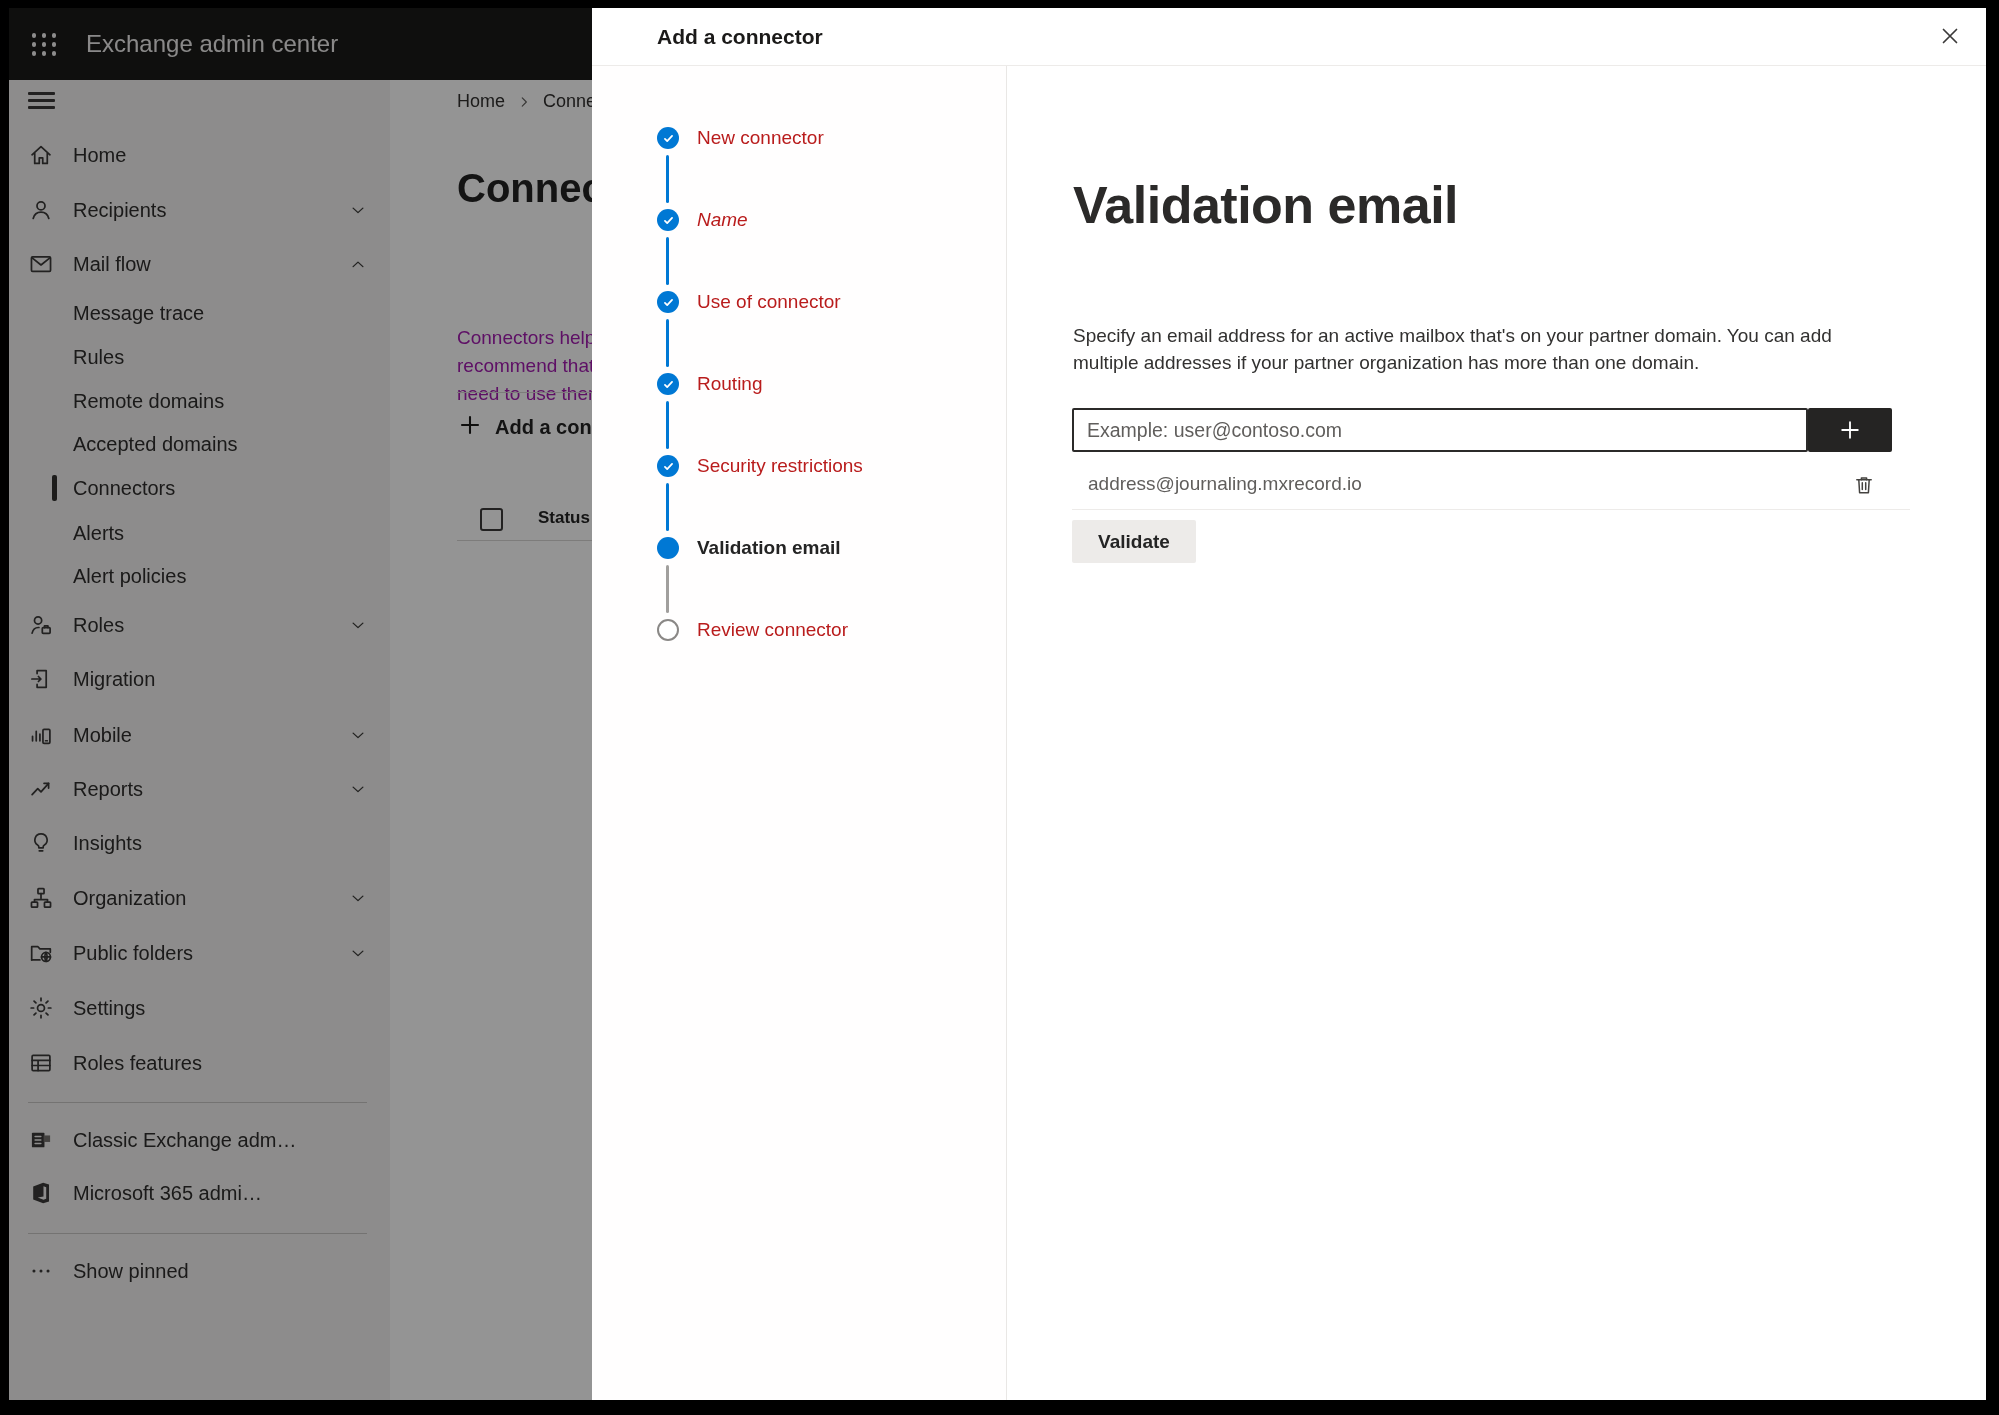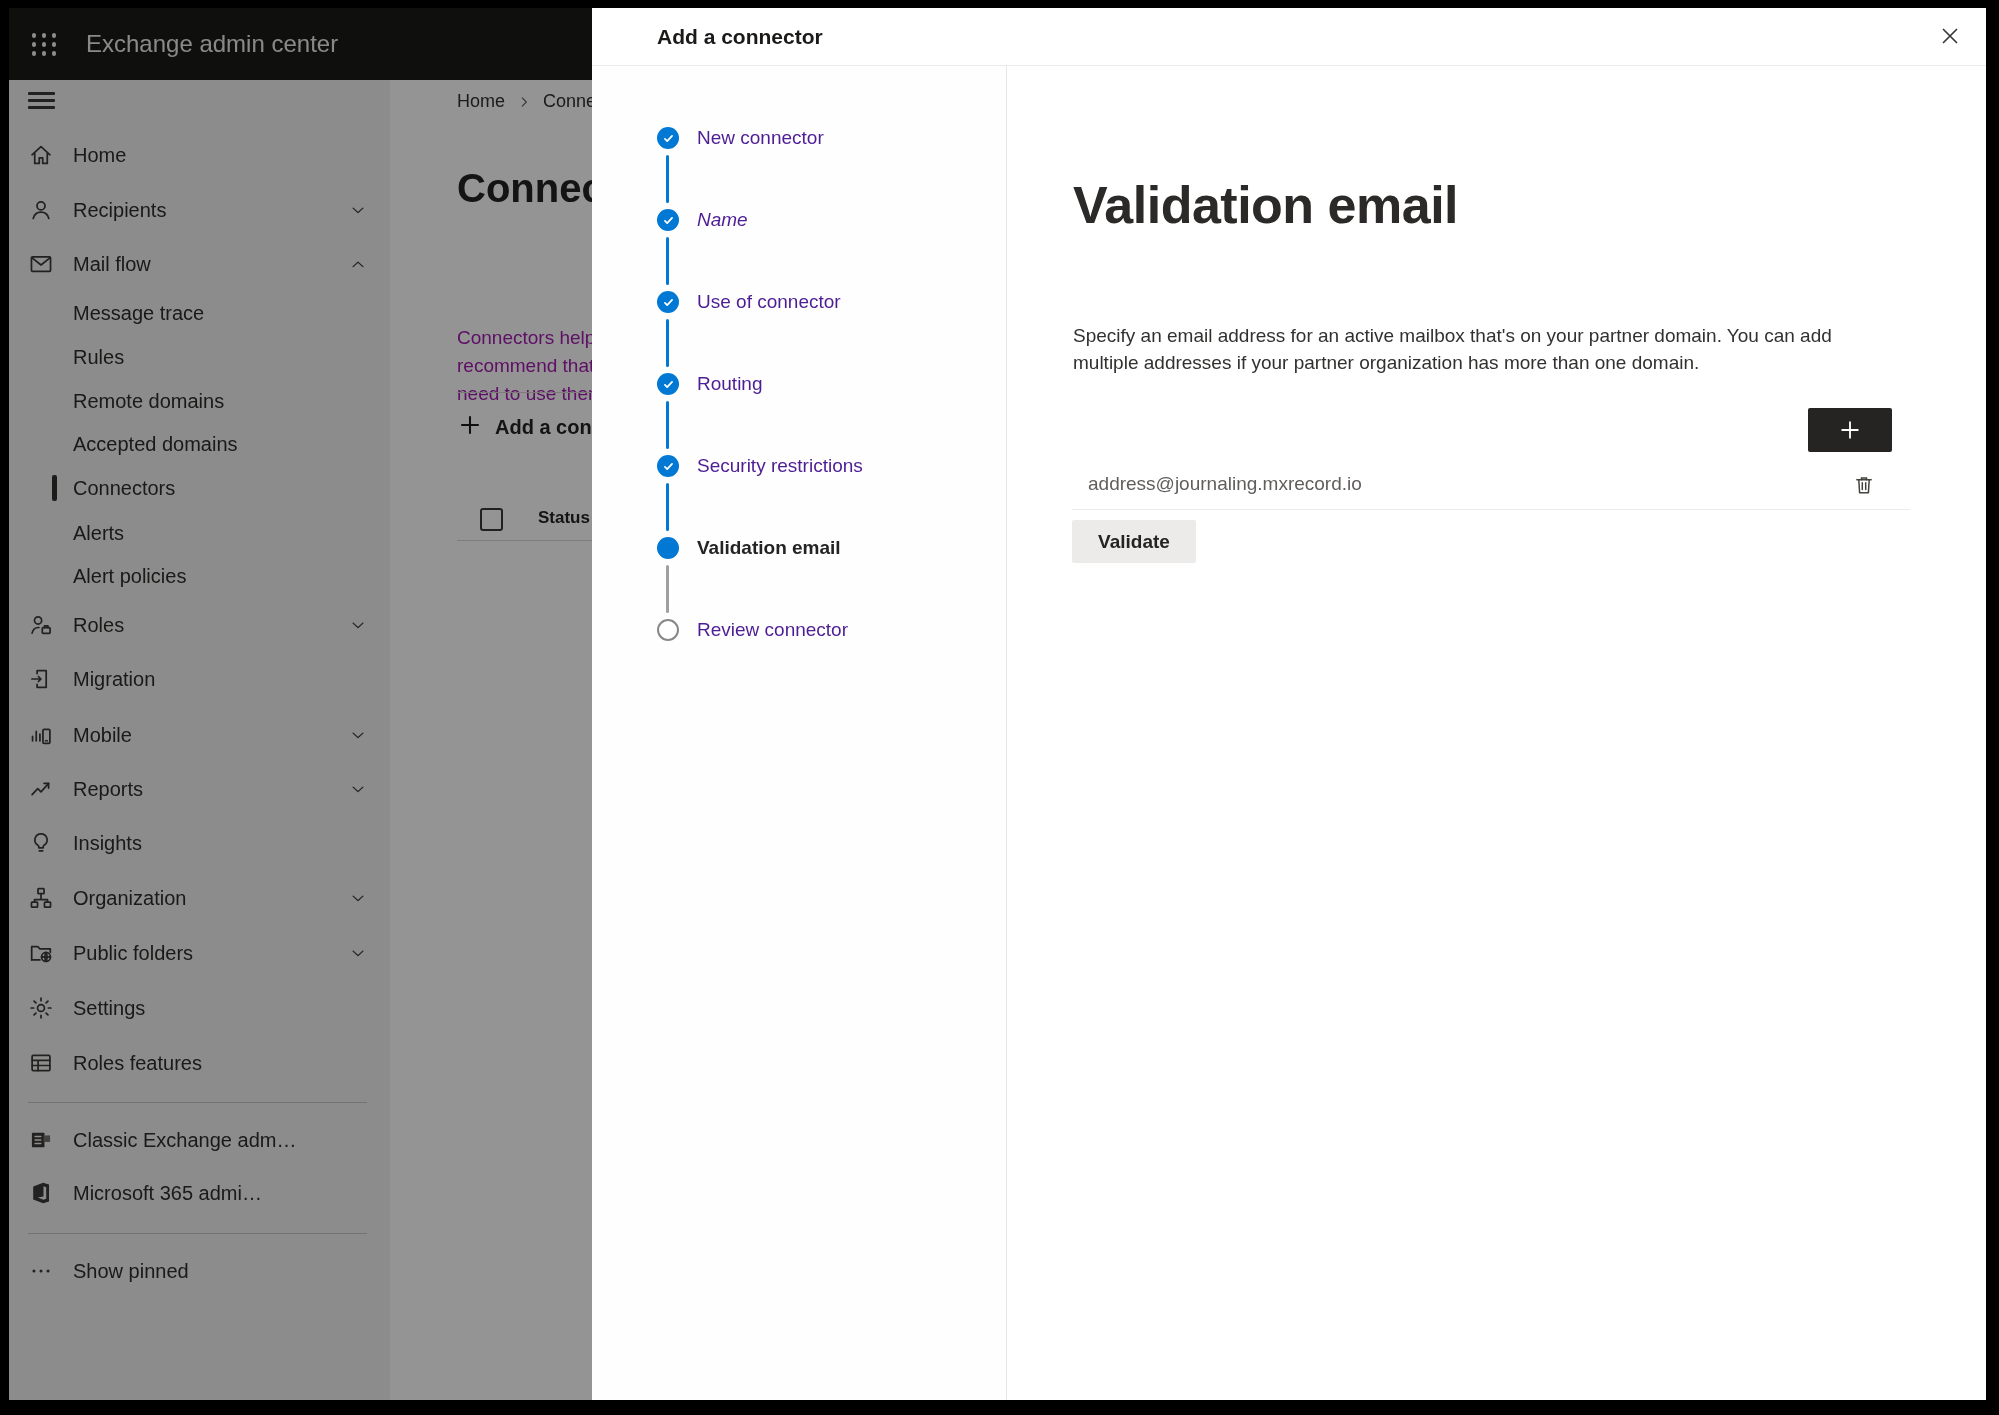--- a/index.html
+++ b/index.html
@@ -47,21 +47,21 @@
   
   .modal{position:absolute;left:583px;top:0;width:1394px;height:1392px;background:#fff;z-index:10;display:flex;flex-direction:column;}
   .m-header{flex:0 0 57px;border-bottom:1px solid #edebe9;position:relative;}
   .m-title{position:absolute;left:65px;top:0;line-height:57px;font-size:21px;font-weight:700;color:#1b1a19;white-space:nowrap;}
   .m-close{position:absolute;right:16px;top:8px;width:40px;height:40px;display:flex;align-items:center;justify-content:center;cursor:pointer;}
   .m-body{flex:1;display:flex;min-height:0;}
   .wizard{flex:0 0 414px;border-right:1px solid #e9e7e5;position:relative;background:#fffefe;}
   .w-circle{position:absolute;left:65px;width:22px;height:22px;border-radius:50%;box-sizing:border-box;display:flex;align-items:center;justify-content:center;}
   .w-circle.done,.w-circle.current{background:#0078d4;}
   .w-circle.upcoming{background:#fff;border:2px solid #8a8886;}
-  .w-label{position:absolute;left:105px;height:24px;line-height:24px;font-size:19px;color:#4c1d95;white-space:nowrap;cursor:pointer;}
+  .w-label{position:absolute;left:105px;height:24px;line-height:24px;font-size:19px;color:#b91c1c;white-space:nowrap;cursor:pointer;}
   .w-label.current{font-weight:700;color:#242424;}
   .w-line{position:absolute;left:74px;width:3px;height:48px;border-radius:2px;}
   .w-line.blue{background:#0078d4;}
   .w-line.grey{background:#a19f9d;}
 
   .m-content{flex:1;position:relative;background:#fff;}
   .v-heading{position:absolute;left:66px;top:112px;font-size:52px;line-height:54px;font-weight:700;color:#2b2a29;letter-spacing:-0.5px;white-space:nowrap;}
   .v-desc{position:absolute;left:66px;top:256px;font-size:19px;line-height:27px;color:#323130;white-space:nowrap;}
   .email-input{position:absolute;left:65px;top:342px;width:736px;height:44px;border:2px solid #2b2a29;border-radius:2px;box-sizing:border-box;padding:0 13px;font-size:19.5px;color:#323130;outline:none;font-family:inherit;}
   .email-input::placeholder{color:#605e5c;opacity:1;}
@@ -342,20 +342,21 @@
           <div class="w-label current" style="top: 470px;">Validation email</div>
           <div class="w-circle upcoming" style="top: 553px;"></div>
           <div class="w-label" style="top: 552px;">Review connector</div>
         </div>
       <div class="m-content">
         <div class="v-heading">Validation email</div>
         <div class="v-desc">
           <div>Specify an email address for an active mailbox that's on your partner domain. You can add</div>
           <div>multiple addresses if your partner organization has more than one domain.</div>
         </div>
+        <input class="email-input" type="text" value="" placeholder="Example: user@contoso.com" style="">
         <button class="plus-btn">
           <svg viewBox="0 0 24 24" width="26" height="26" fill="none" stroke="#fff" stroke-width="1.7" stroke-linecap="round">
               <path d="M12 4.8v14.4M4.8 12h14.4"></path>
             </svg>
         </button>
         <div id="addr-list">
             <div class="addr-row" style="top: 398px;">
               <span class="addr-text">address@journaling.mxrecord.io</span>
               <span class="addr-del">
                 <svg viewBox="0 0 24 24" width="24" height="24" fill="none" stroke="#44423f" stroke-width="1.5" stroke-linecap="round" stroke-linejoin="round">

